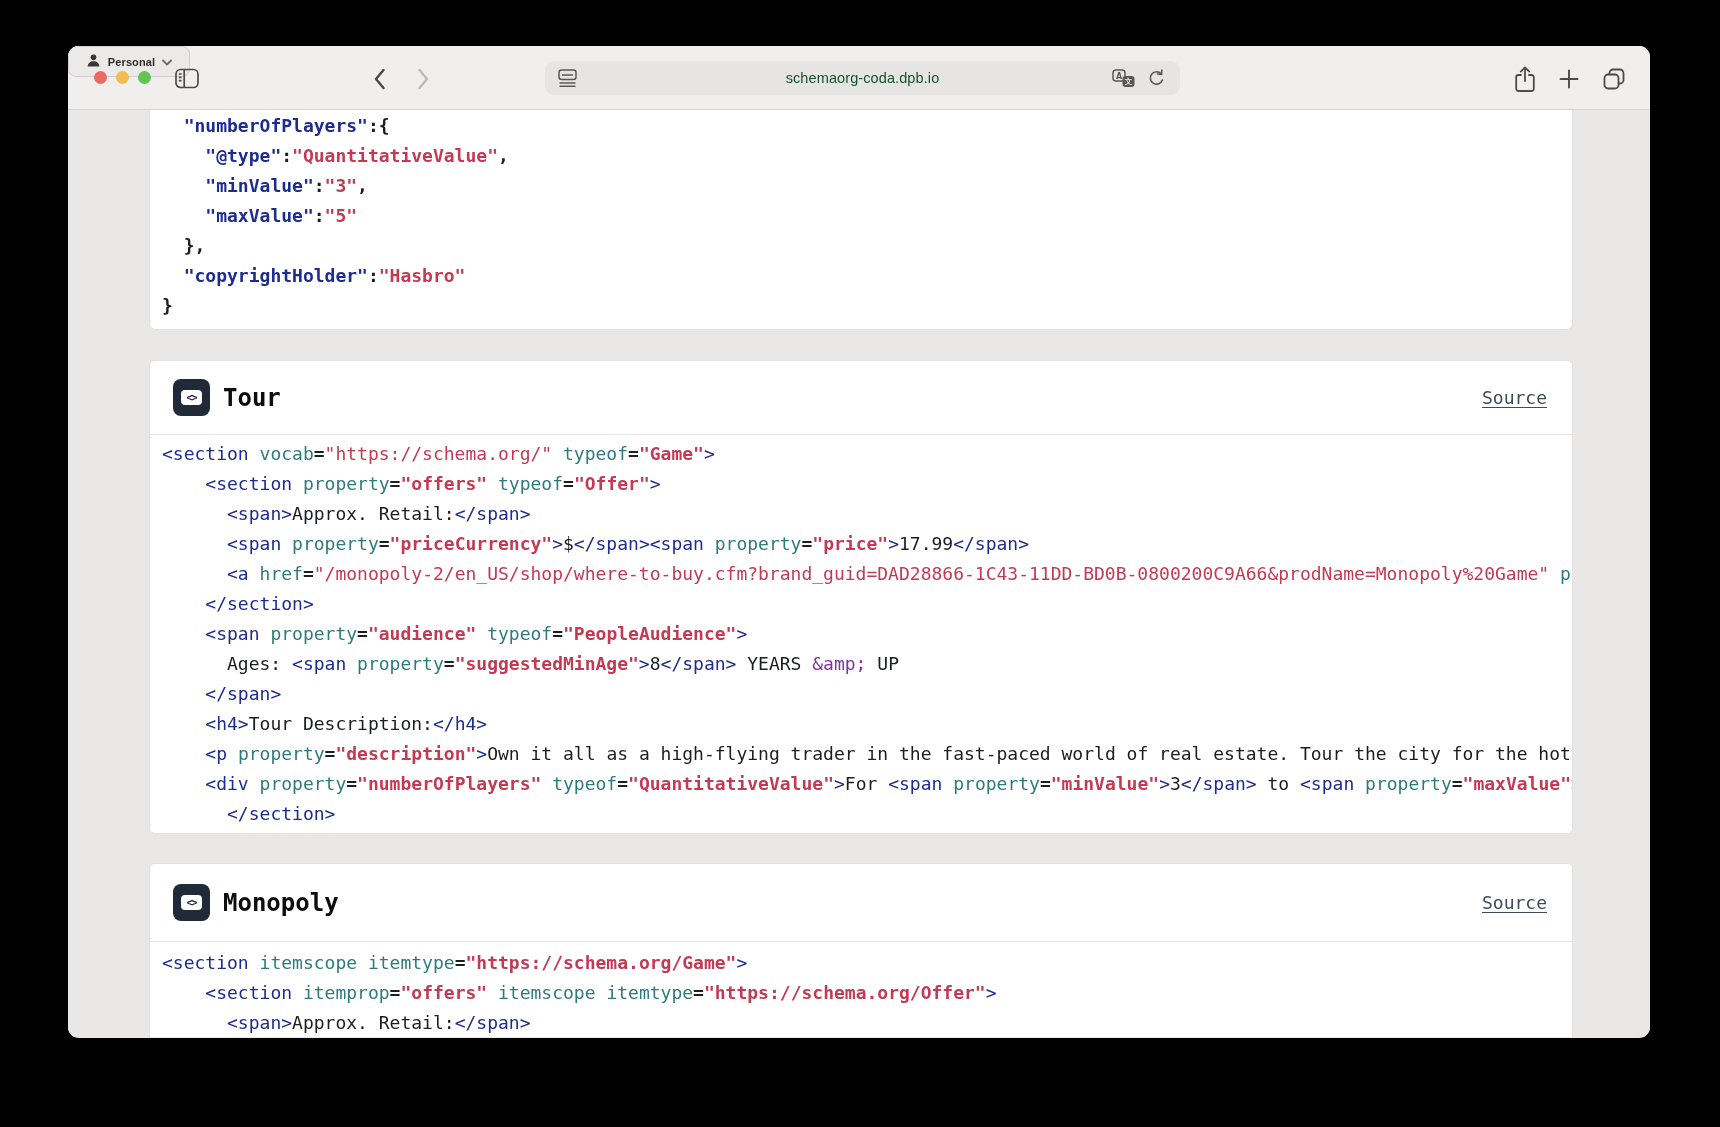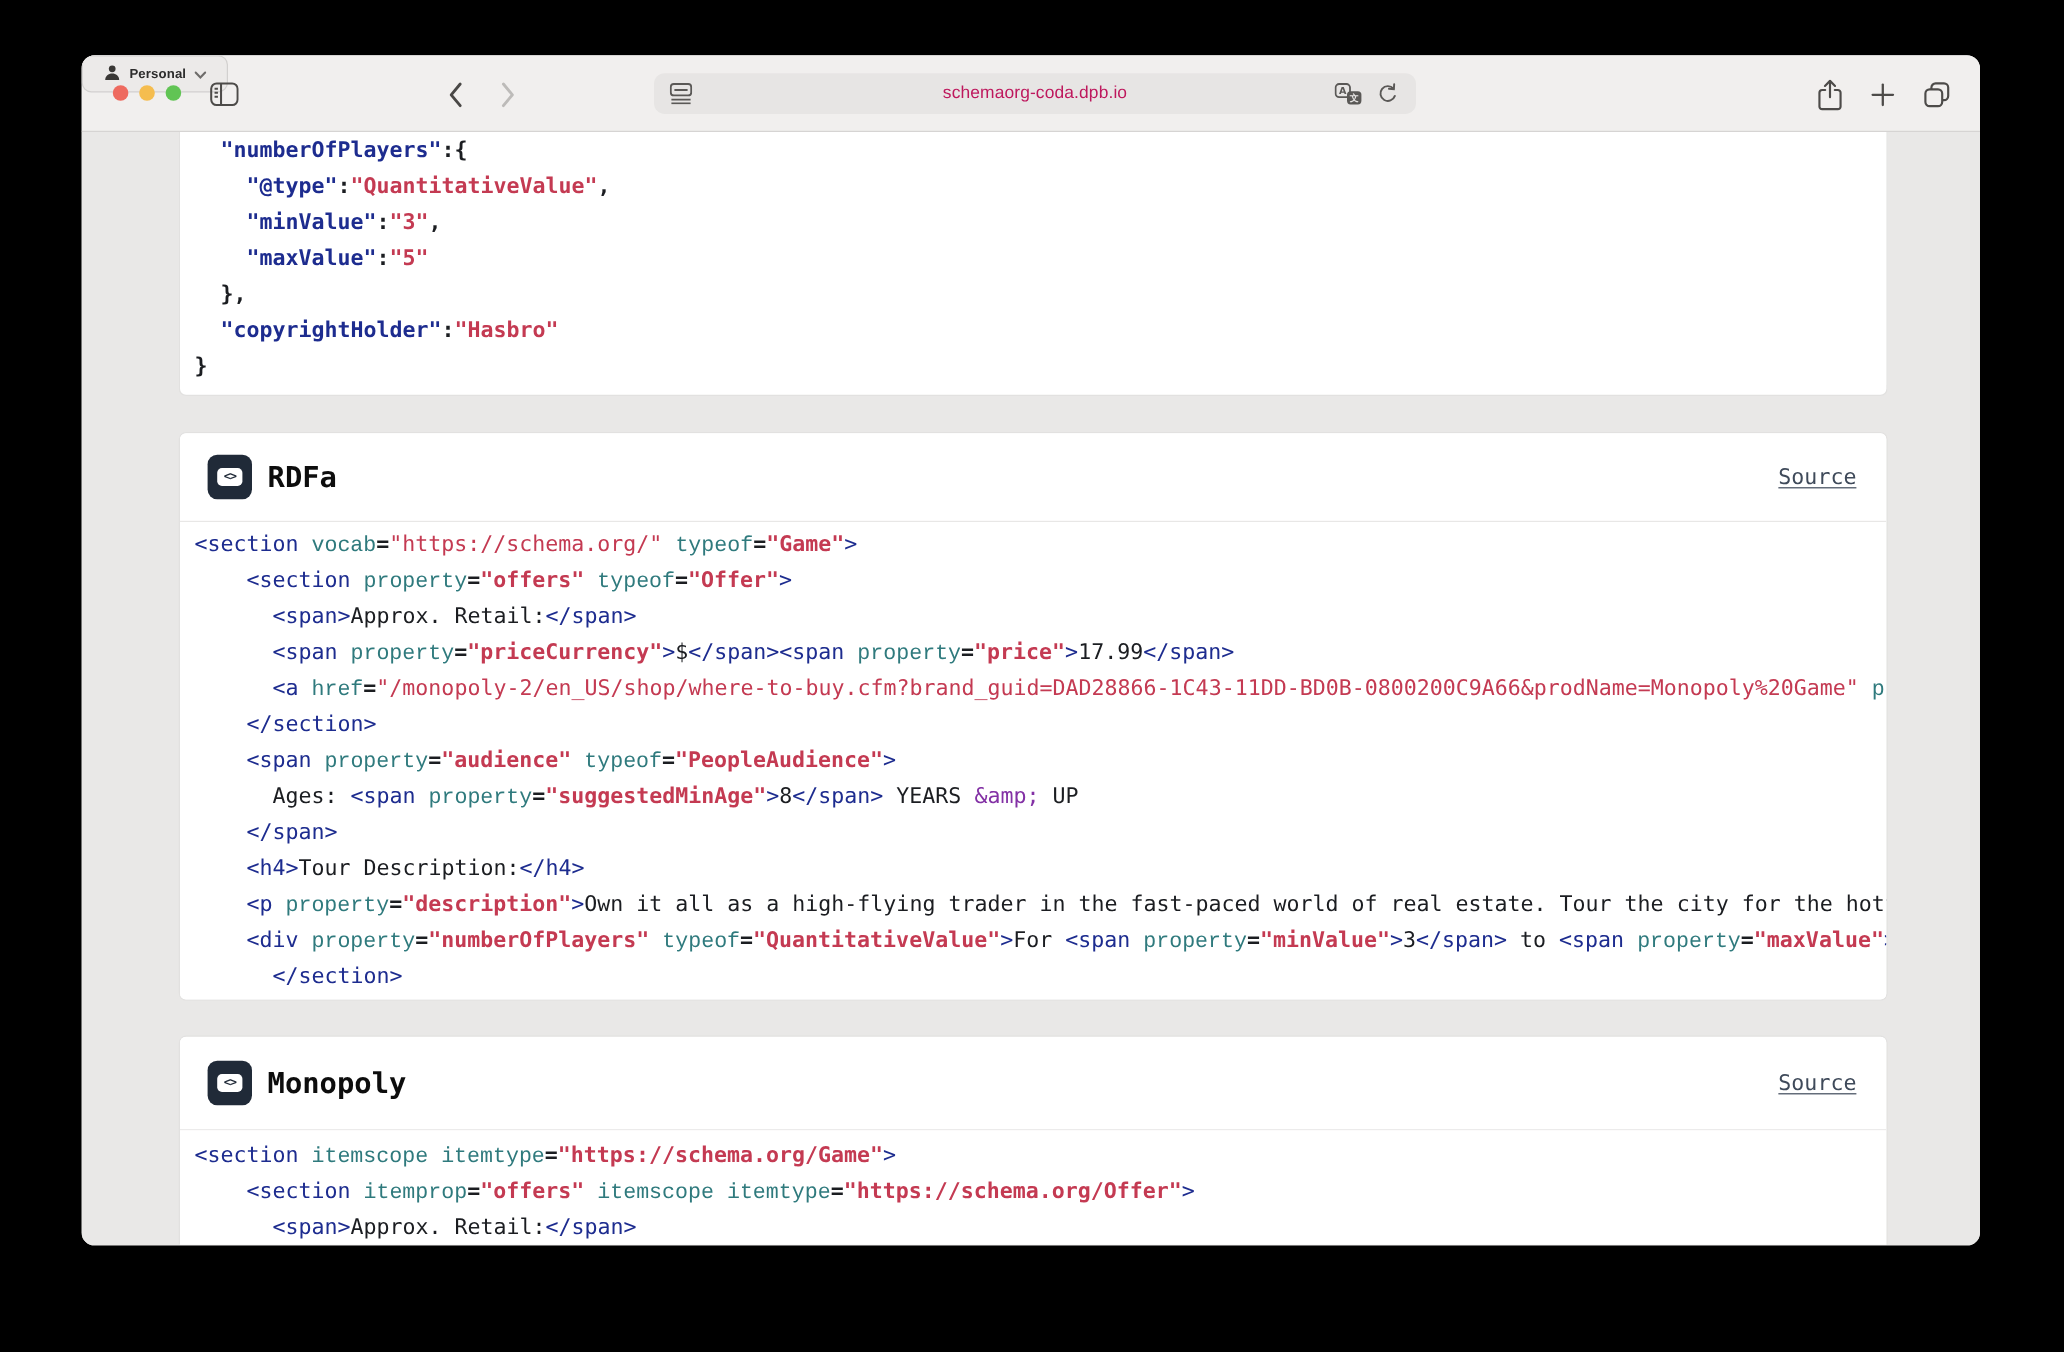--- a/index.html
+++ b/index.html
@@ -27,21 +27,21 @@
   .sidebar-btn{left:104px;top:19px;width:30px;height:26px;}
   .profile-btn{left:160px;top:17px;height:31px;width:122px;border:1px solid #d2d0cf;
     border-radius:8px;background:#eceae9;display:flex;align-items:center;gap:7px;
     justify-content:center;color:#2c2c2c;}
   .profile-btn .plabel{font-size:11px;font-weight:bold;letter-spacing:.1px;}
   .nav-back{left:298px;top:20px;width:26px;height:26px;color:#4a4846;}
   .nav-fwd{left:342px;top:20px;width:26px;height:26px;color:var(--icondisabled);}
   .urlbar{position:absolute;left:477px;top:15px;width:635px;height:34px;
     background:var(--urlbar);border-radius:9px;border:none;
     display:flex;align-items:center;justify-content:center;}
-  .urlbar .urltext{font-size:14.5px;color:#be185d;letter-spacing:.1px;}
+  .urlbar .urltext{font-size:14.5px;color:#14532d;letter-spacing:.1px;}
   .url-ic{position:absolute;top:8px;color:#5a5856;background:transparent;border:none;
     padding:0;display:flex;align-items:center;}
   .reader-ic{left:13px;}
   .translate-ic{right:44px;}
   .reload-ic{right:14px;}
   .share-btn{left:1446px;top:20px;width:22px;height:26px;}
   .plus-btn{left:1489px;top:21px;width:24px;height:24px;}
   .tabs-btn{left:1534px;top:21px;width:24px;height:24px;}
   
   .content{height:927px;padding:0 77px 0 81px;overflow:hidden;background:var(--page);}
@@ -62,21 +62,21 @@
     font:bold 10px "DejaVu Sans Mono", monospace;color:var(--hdricon);letter-spacing:-1px;}
   .hdr-title{margin-left:13px;font:bold 24px "DejaVu Sans Mono", monospace;color:#0d0d0d;}
   .src-link{margin-left:auto;font:18px "DejaVu Sans Mono", monospace;color:var(--srclink);
     text-decoration:underline;text-underline-offset:3px;cursor:pointer;}
   
   .code{font:18px/30px "DejaVu Sans Mono", monospace;color:var(--ink);
     overflow:hidden;background:#fff;}
   .cl{white-space:pre;height:30px;}
   .tk-k{color:var(--navy);font-weight:bold;}
   .tk-t{color:var(--navy);text-align:center;}
-  .tk-a{color:var(--teal);font-family:Liberation Mono, monospace;}
+  .tk-a{color:var(--teal);}
   .tk-v{color:var(--red);}
   .tk-V{color:var(--red);font-weight:bold;}
   .tk-P{color:var(--ink);font-weight:bold;}
   .tk-x{color:var(--ink);}
   .tk-e{color:var(--purple);}
 </style>
 </head>
 <body>
 
 <div class="stage">
@@ -202,21 +202,21 @@
             <div class="cl"><span class="tk-P">  </span><span class="tk-k">"copyrightHolder"</span><span class="tk-P">:</span><span class="tk-V">"Hasbro"</span></div>
             <div class="cl"><span class="tk-P">}</span></div>
           </div>
       </section>
 
       <section class="card card-rdfa">
         <div class="card-hdr">
           <span class="hdr-icon">
               <span class="chip">&lt;&gt;</span>
             </span>
-          <h2 class="hdr-title">RDFa</h2>
+          <h2 class="hdr-title">Tour</h2>
           <a class="src-link">Source</a>
         </div>
         <div class="code">
             <div class="cl"><span class="tk-t">&lt;section</span><span class="tk-x"> </span><span class="tk-a">vocab</span><span class="tk-P">=</span><span class="tk-v">"https://schema.org/"</span><span class="tk-x"> </span><span class="tk-a">typeof</span><span class="tk-P">=</span><span class="tk-V">"Game"</span><span class="tk-t">&gt;</span></div>
             <div class="cl"><span class="tk-x">    </span><span class="tk-t">&lt;section</span><span class="tk-x"> </span><span class="tk-a">property</span><span class="tk-P">=</span><span class="tk-V">"offers"</span><span class="tk-x"> </span><span class="tk-a">typeof</span><span class="tk-P">=</span><span class="tk-V">"Offer"</span><span class="tk-t">&gt;</span></div>
             <div class="cl"><span class="tk-x">      </span><span class="tk-t">&lt;span&gt;</span><span class="tk-x">Approx. Retail:</span><span class="tk-t">&lt;/span&gt;</span></div>
             <div class="cl"><span class="tk-x">      </span><span class="tk-t">&lt;span</span><span class="tk-x"> </span><span class="tk-a">property</span><span class="tk-P">=</span><span class="tk-V">"priceCurrency"</span><span class="tk-t">&gt;</span><span class="tk-x">$</span><span class="tk-t">&lt;/span&gt;</span><span class="tk-t">&lt;span</span><span class="tk-x"> </span><span class="tk-a">property</span><span class="tk-P">=</span><span class="tk-V">"price"</span><span class="tk-t">&gt;</span><span class="tk-x">17.99</span><span class="tk-t">&lt;/span&gt;</span></div>
             <div class="cl"><span class="tk-x">      </span><span class="tk-t">&lt;a</span><span class="tk-x"> </span><span class="tk-a">href</span><span class="tk-P">=</span><span class="tk-v">"/monopoly-2/en_US/shop/where-to-buy.cfm?brand_guid=DAD28866-1C43-11DD-BD0B-0800200C9A66&amp;prodName=Monopoly%20Game"</span><span class="tk-x"> </span><span class="tk-a">pro</span></div>
             <div class="cl"><span class="tk-x">    </span><span class="tk-t">&lt;/section&gt;</span></div>
             <div class="cl"><span class="tk-x">    </span><span class="tk-t">&lt;span</span><span class="tk-x"> </span><span class="tk-a">property</span><span class="tk-P">=</span><span class="tk-V">"audience"</span><span class="tk-x"> </span><span class="tk-a">typeof</span><span class="tk-P">=</span><span class="tk-V">"PeopleAudience"</span><span class="tk-t">&gt;</span></div>

